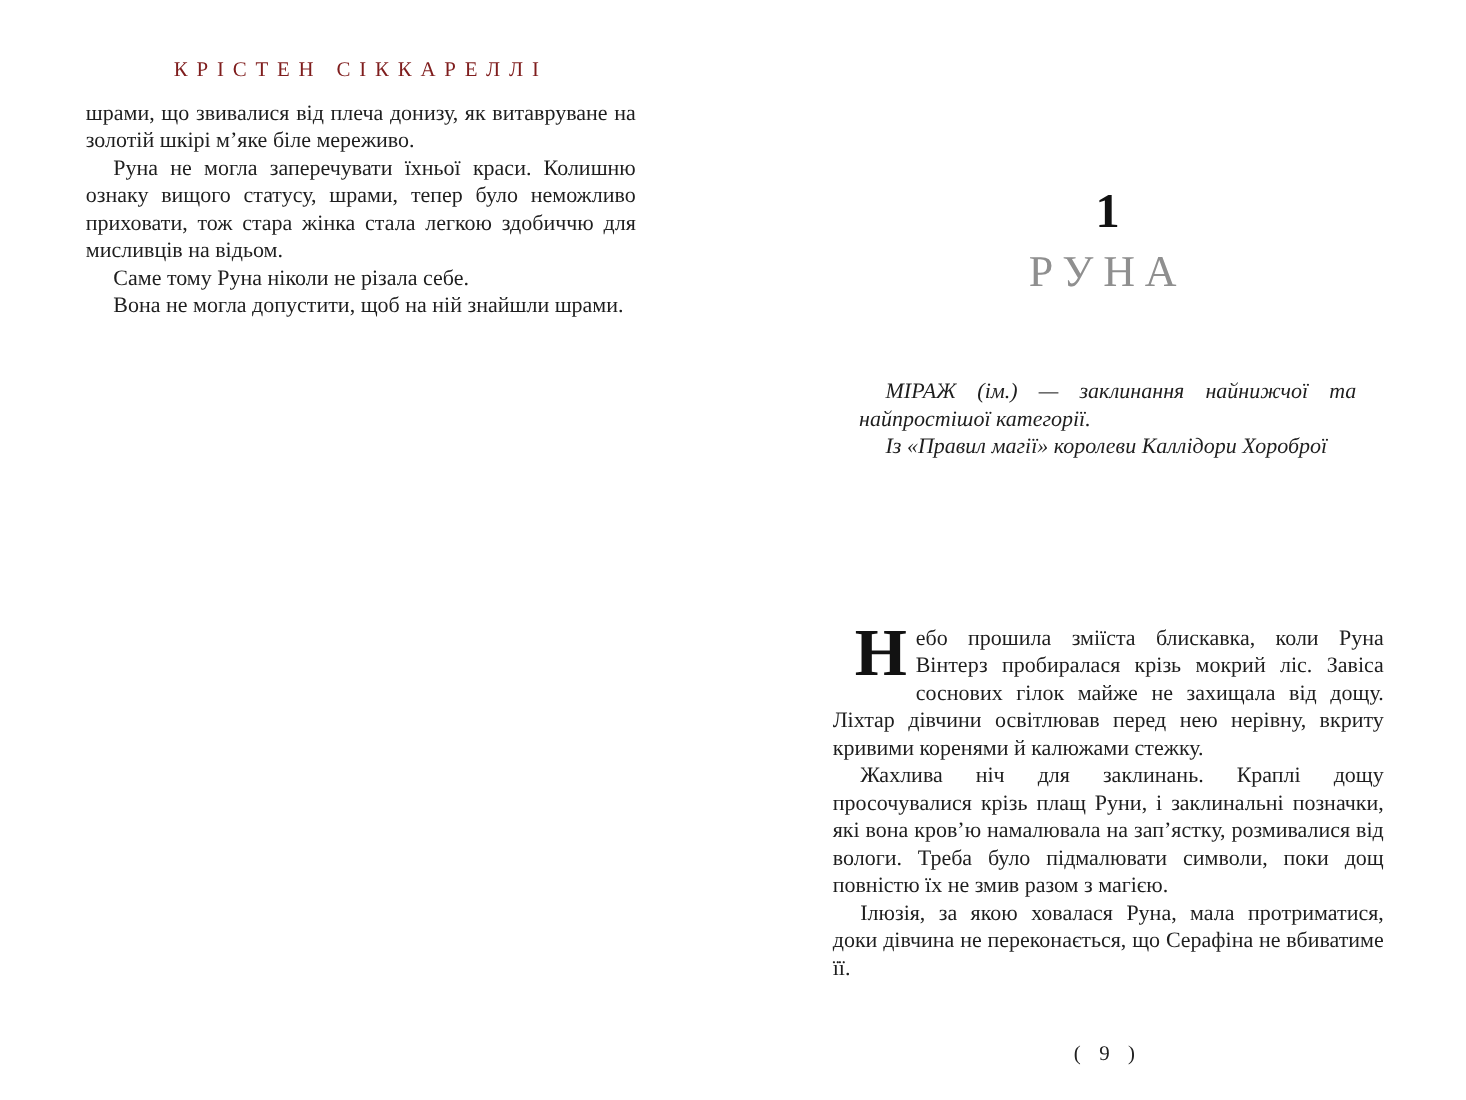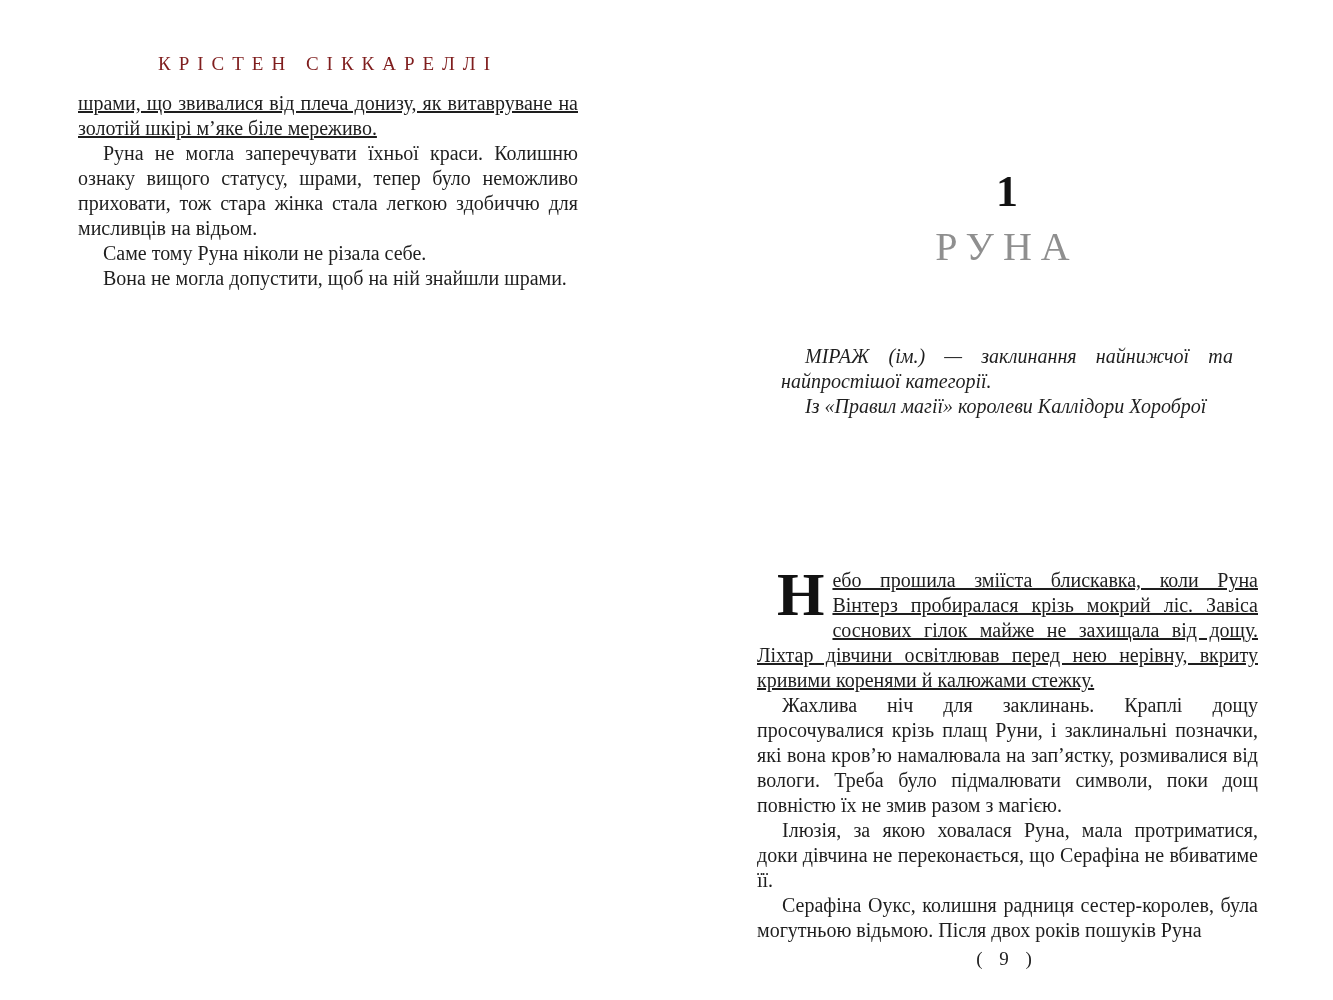--- a/index.html
+++ b/index.html
@@ -31,21 +31,21 @@
   .right-body { position: absolute; left: 757px; top: 568px; width: 501px; }
 
   p.para {
     margin: 0;
     font-size: 20px;
     line-height: 25px;
     text-align: justify;
     text-indent: 25px;
     color: #1e1e1e;
   }
-  p.para.no-indent { text-indent: 0; text-decoration: underline; }
+  p.para.no-indent { text-indent: 0; }
 
   
   .chapter-block {
     position: absolute;
     left: 757px; top: 170px; width: 500px;
     text-align: center;
   }
   .chapter-number {
     font-size: 44px;
     line-height: 44px;
@@ -119,19 +119,18 @@
       <p class="para">МІРАЖ (ім.) — заклинання найнижчої та найпростішої категорії.</p>
       <p class="para attribution">Із «Правил магії» королеви Каллідори Хороброї</p>
     </div>
 
     <div class="right-body">
       <p class="para no-indent">
         <span class="dropcap">Н</span><span>ебо прошила зміїста блискавка, коли Руна Вінтерз пробиралася крізь мокрий ліс. Завіса соснових гілок майже не захищала від дощу. Ліхтар дівчини освітлював перед нею нерівну, вкриту кривими коренями й калюжами стежку.</span>
       </p>
       <p class="para">Жахлива ніч для заклинань. Краплі дощу просочувалися крізь плащ Руни, і заклинальні позначки, які вона кров’ю намалювала на зап’ястку, розмивалися від вологи. Треба було підмалювати символи, поки дощ повністю їх не змив разом з магією.</p>
       <p class="para">Ілюзія, за якою ховалася Руна, мала протриматися, доки дівчина не переконається, що Серафіна не вбиватиме її.</p>
-      <p class="para">Серафіна Оукс, колишня радниця сестер-королев, була могутньою відьмою. Після двох років пошуків Руна</p>
     </div>
 
     <div class="page-number">( 9 )</div>
   </div>
 
 </div>
 
 </body></html>

